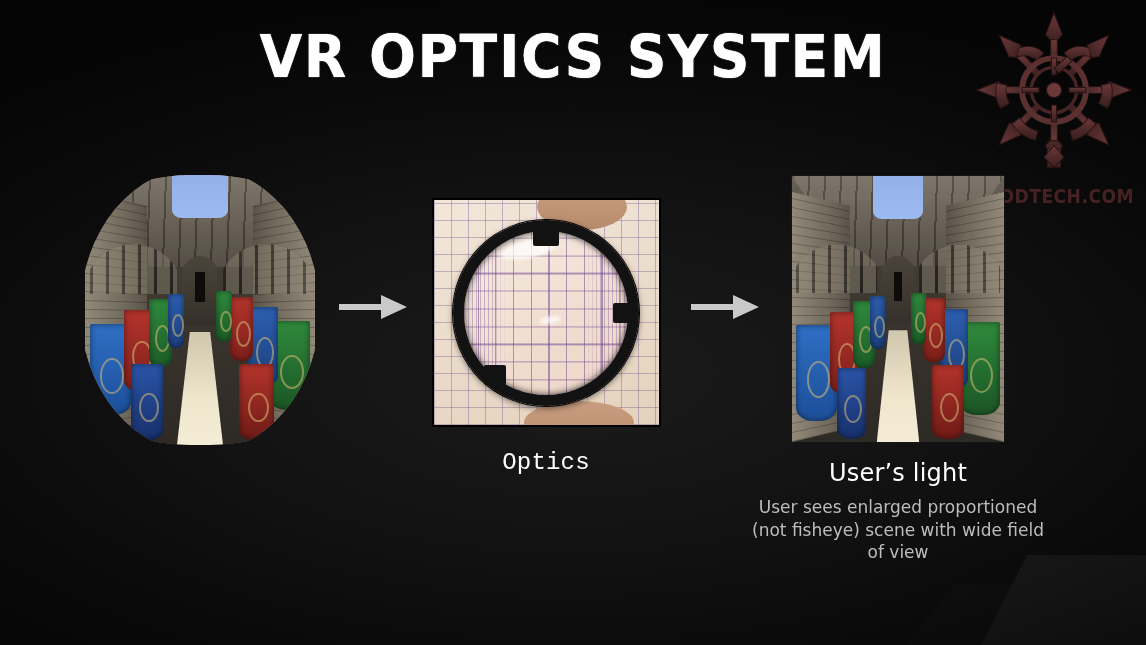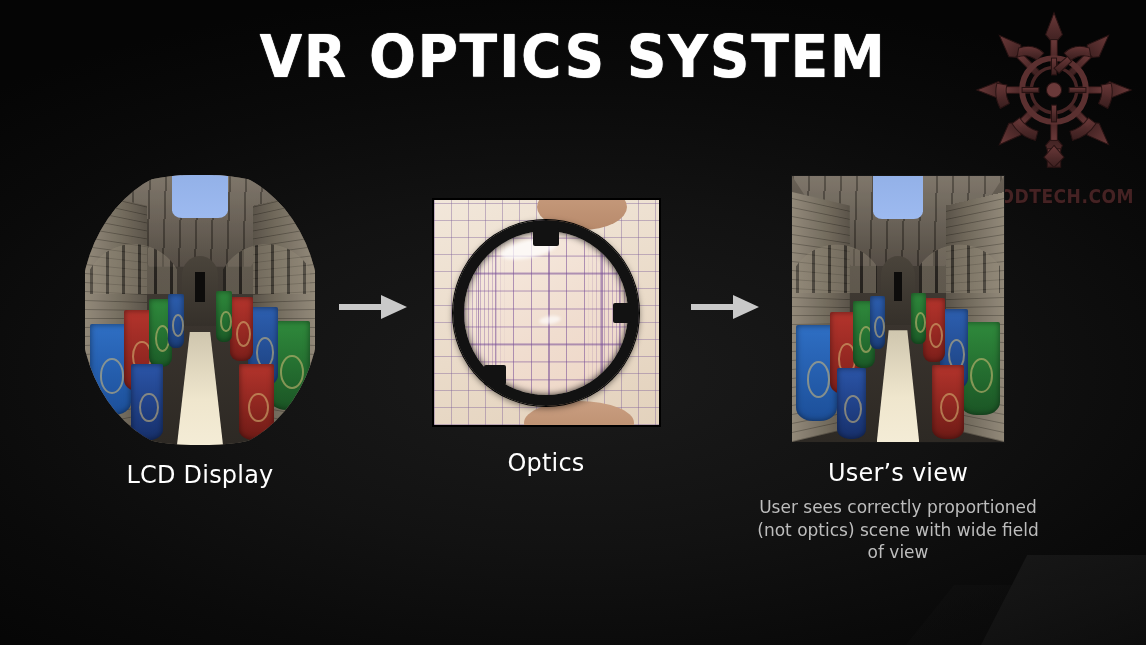--- a/index.html
+++ b/index.html
@@ -227,21 +227,21 @@
   .cap-title{
     text-align:center; color:#ffffff;
     font-size:24px; font-weight:normal; letter-spacing:.2px;
     margin-top:16px;
   }
   .cap-body{
     text-align:center; color:#bdbdbd;
     font-size:17px; line-height:1.33; margin-top:9px;
     font-weight:normal;
   }
-  #panel-optics .cap-title{ margin-top:22px; }
+  #panel-optics .cap-title{ margin-top:22px;font-family:Liberation Mono, monospace; }
 </style>
 </head>
 <body>
 
 <div id="slide">
 
   <div class="corner-panel b2"></div>
   <div class="corner-panel"></div>
 
   <div id="title">VR OPTICS SYSTEM</div>
@@ -333,21 +333,20 @@
         <div class="banner" style="left:36%; top:44%; width:7%;  height:20%; background:linear-gradient(180deg,#2d5fb0,#1b3f7c);"></div>
         <div class="banner" style="left:20%; top:70%; width:14%; height:28%; background:linear-gradient(180deg,#2b55a8,#17306b);"></div>
 
         <div class="banner" style="right:2%;  top:54%; width:18%; height:33%; background:linear-gradient(180deg,#2f8a3c,#1b5525);"></div>
         <div class="banner" style="right:16%; top:49%; width:13%; height:29%; background:linear-gradient(180deg,#2d5fb0,#1b3f7c);"></div>
         <div class="banner" style="right:27%; top:45%; width:10%; height:24%; background:linear-gradient(180deg,#b4342c,#7d1f1a);"></div>
         <div class="banner" style="right:36%; top:43%; width:7%;  height:19%; background:linear-gradient(180deg,#2f8a3c,#1c5c28);"></div>
         <div class="banner" style="right:18%; top:70%; width:15%; height:28%; background:linear-gradient(180deg,#b4342c,#6f1b16);"></div>
       </div>
     </div>
-    <div class="cap-title">LCD Display</div>
   </div>
 
   <div class="arrow" id="arrow1">
     <svg viewBox="0 0 72 34" width="72" height="34" aria-hidden="true">
       <path d="M2 14 H44 V5 L70 17 L44 29 V20 H2 Z" fill="#c9c9c9"></path>
     </svg>
   </div>
 
   <div class="panel" id="panel-optics">
     <div class="media" id="optics-media">
@@ -394,17 +393,17 @@
         <div class="banner" style="left:29%; top:47%; width:10%; height:25%; background:linear-gradient(180deg,#2f8a3c,#1c5c28);"></div>
         <div class="banner" style="left:37%; top:45%; width:7%;  height:20%; background:linear-gradient(180deg,#2d5fb0,#1b3f7c);"></div>
         <div class="banner" style="left:21%; top:72%; width:14%; height:27%; background:linear-gradient(180deg,#2b55a8,#17306b);"></div>
         <div class="banner" style="right:2%;  top:55%; width:19%; height:35%; background:linear-gradient(180deg,#2f8a3c,#1b5525);"></div>
         <div class="banner" style="right:17%; top:50%; width:13%; height:30%; background:linear-gradient(180deg,#2d5fb0,#1b3f7c);"></div>
         <div class="banner" style="right:28%; top:46%; width:10%; height:24%; background:linear-gradient(180deg,#b4342c,#7d1f1a);"></div>
         <div class="banner" style="right:37%; top:44%; width:7%;  height:19%; background:linear-gradient(180deg,#2f8a3c,#1c5c28);"></div>
         <div class="banner" style="right:19%; top:71%; width:15%; height:28%; background:linear-gradient(180deg,#b4342c,#6f1b16);"></div>
       </div>
     </div>
-    <div class="cap-title">User’s view</div>
-    <div class="cap-body">User sees correctly proportioned (not optics) scene with wide field of view</div>
+    <div class="cap-title">User’s light</div>
+    <div class="cap-body">User sees enlarged proportioned (not fisheye) scene with wide field of view</div>
   </div>
 
 </div>
 
 </body></html>

